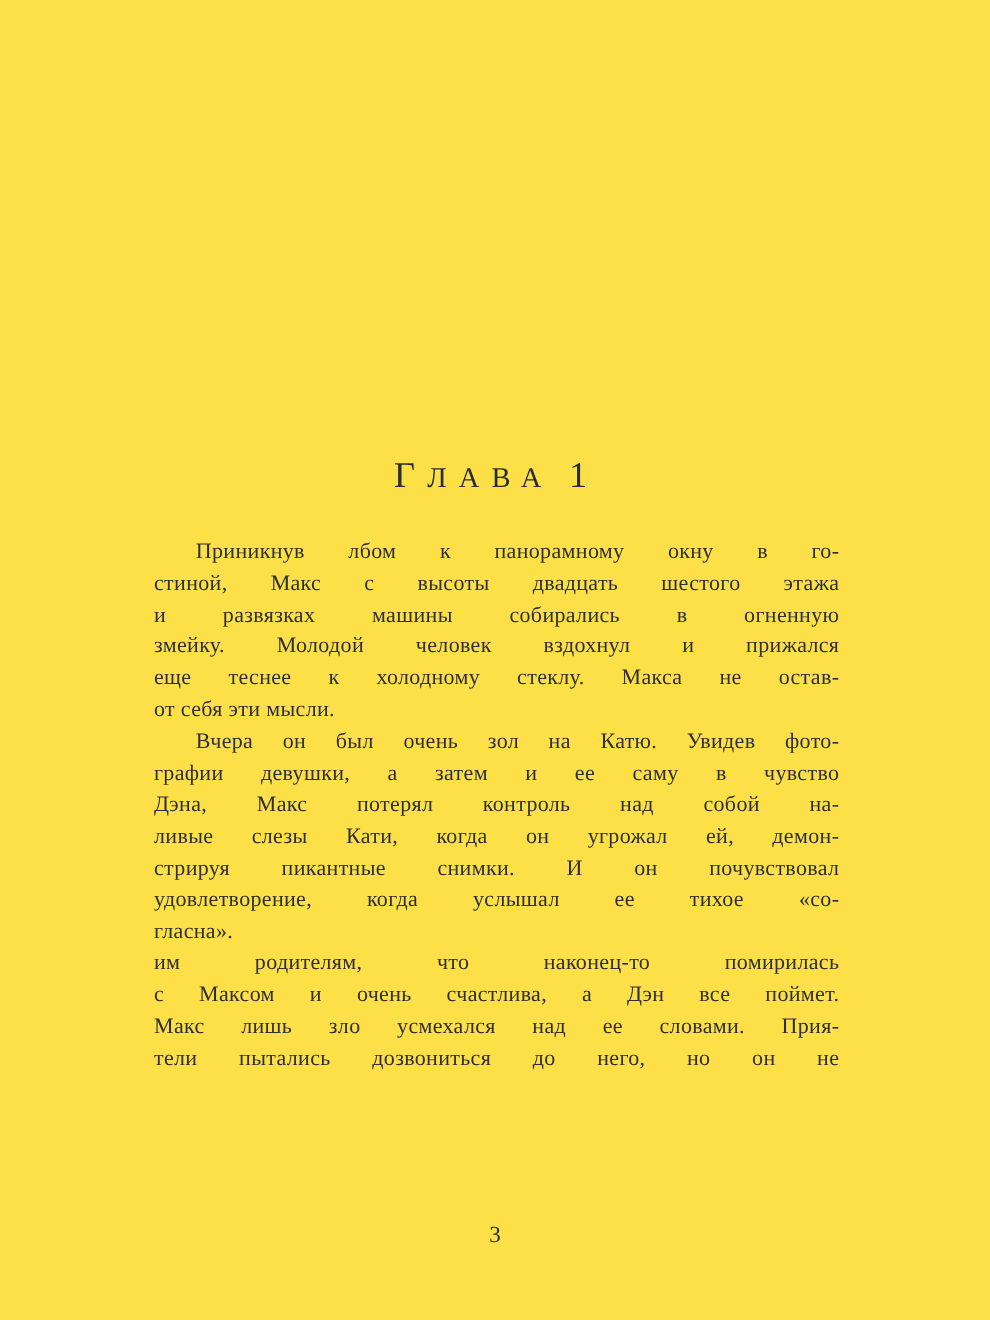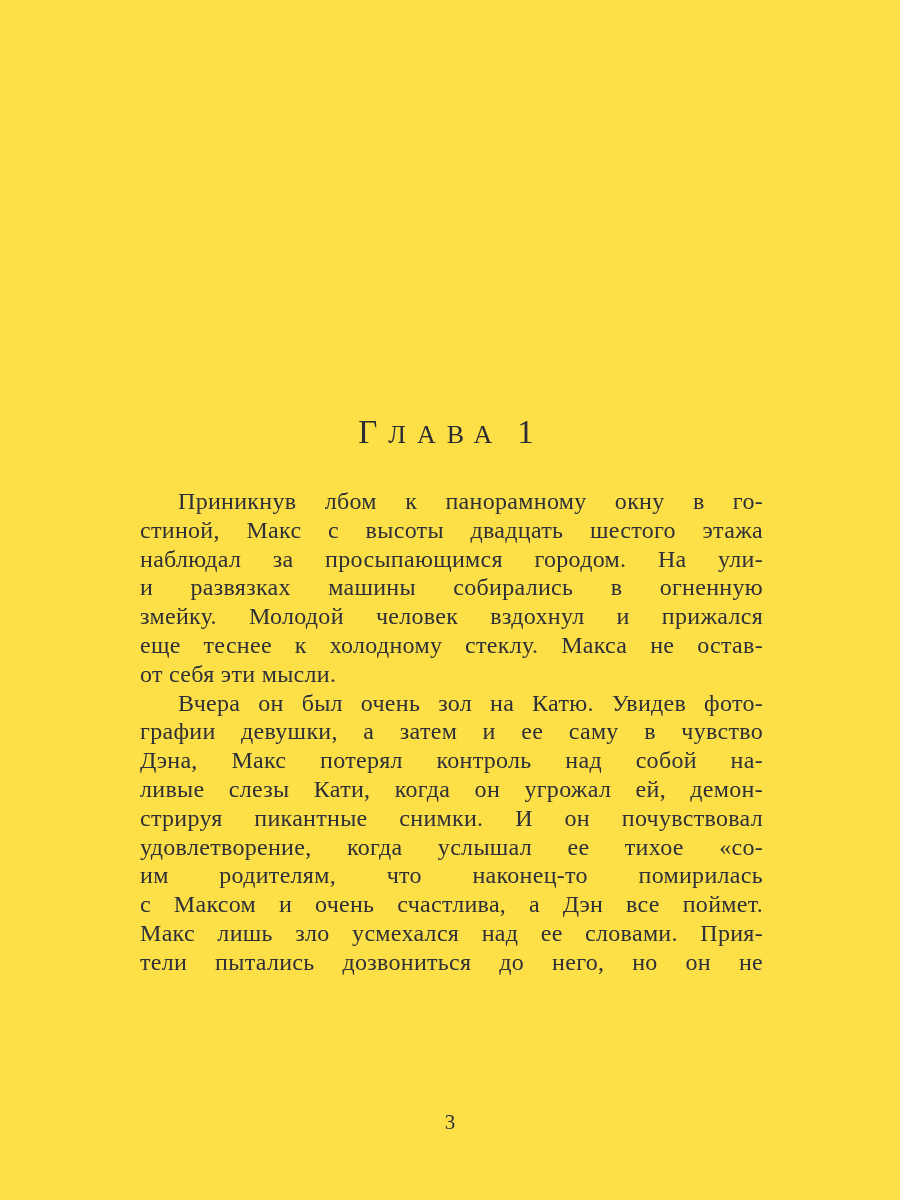--- a/index.html
+++ b/index.html
@@ -36,21 +36,21 @@
   }
   .chapter-heading .sc {
     font-size: 26px;
     line-height: 1;
   }
   .chapter-heading .numgap {
     display: inline-block;
     width: 14px;
   }
   .body-text {
-    font-size: 24px;
+    font-size: 20px;
     line-height: 28.8px;
     letter-spacing: 0.3px;
   }
   .line {
     text-align: justify;
     text-align-last: justify;
     white-space: normal;
   }
   .line.first {
     padding-left: 38px;
@@ -71,33 +71,33 @@
 </head>
 <body>
 
 <div class="page">
   <div class="content">
     <h1 class="chapter-heading"><span class="cap">Г</span><span class="sc">ЛАВА</span><span class="numgap">&nbsp;</span><span class="cap">1</span></h1>
     <div class="body-text">
         <div class="paragraph">
           <div class="line first">Приникнув лбом к панорамному окну в го-</div>
           <div class="line">стиной, Макс с высоты двадцать шестого этажа</div>
-          <div class="line">наблюдал за просыпающимся городом. На ули-</div>
           <div class="line">и развязках машины собирались в огненную</div>
           <div class="line">змейку. Молодой человек вздохнул и прижался</div>
           <div class="line">еще теснее к холодному стеклу. Макса не остав-</div>
           <div class="line end">от себя эти мысли.</div>
         </div>
         <div class="paragraph">
           <div class="line first">Вчера он был очень зол на Катю. Увидев фото-</div>
           <div class="line">графии девушки, а затем и ее саму в чувство</div>
           <div class="line">Дэна, Макс потерял контроль над собой на-</div>
           <div class="line">ливые слезы Кати, когда он угрожал ей, демон-</div>
           <div class="line">стрируя пикантные снимки. И он почувствовал</div>
           <div class="line">удовлетворение, когда услышал ее тихое «со-</div>
+          <div class="line end">гласна».</div>
         </div>
         <div class="paragraph">
           <div class="line">им родителям, что наконец-то помирилась</div>
           <div class="line">с Максом и очень счастлива, а Дэн все поймет.</div>
           <div class="line">Макс лишь зло усмехался над ее словами. Прия-</div>
           <div class="line">тели пытались дозвониться до него, но он не</div>
         </div>
       </div>
   </div>
   <div class="page-number">3</div>

